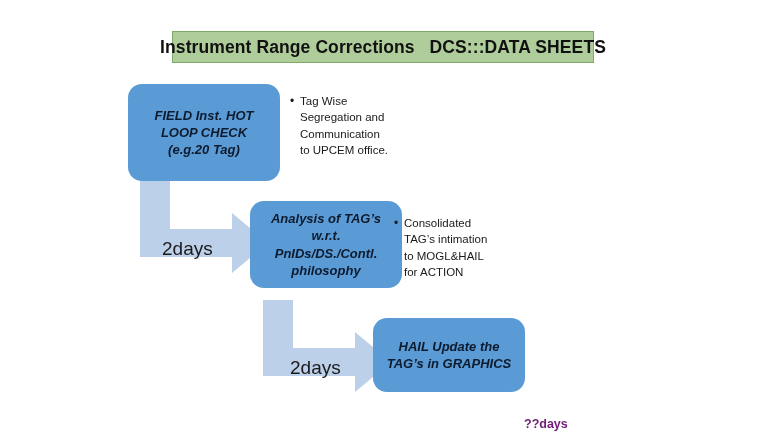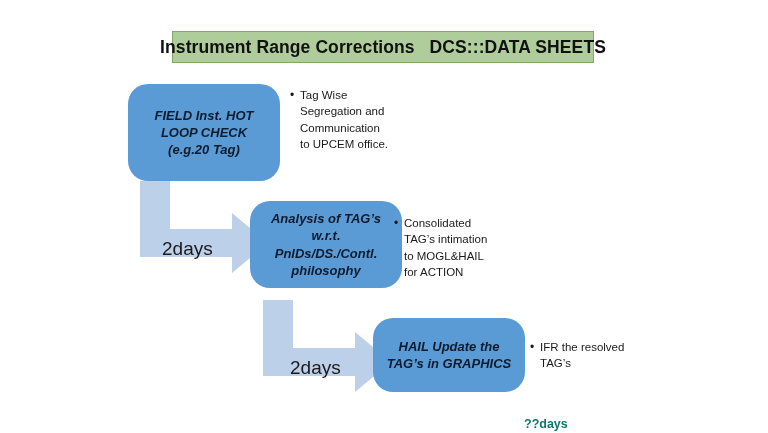--- a/index.html
+++ b/index.html
@@ -25,21 +25,21 @@
     font-size:17.5px;
     font-weight:bold;
     letter-spacing:.1px;
     white-space:pre;
   }
 
   
   .pbox{
     position:absolute;
     background:#5B9BD5;
-    border-radius:20px;
+    border-radius:14px;
     box-sizing:border-box;
     display:flex;align-items:center;justify-content:center;
     text-align:center;
     color:#0D1B2E;
     font-style:italic;
     font-weight:bold;
     font-size:13px;
     line-height:1.32;
     padding:4px 8px;
     white-space:pre-line;
@@ -73,29 +73,29 @@
     line-height:1.42;
   }
   .note ul{margin:0;padding:0 0 0 11px;list-style:none;}
   .note li{position:relative;padding-left:9px;white-space:pre-line;}
   .note li::before{
     content:"\2022";
     position:absolute;left:-1px;top:0;
     font-size:12px;line-height:1.42;
     color:#1a1a1a;
   }
-  #note1{left:280px;top:66px;width:122px;}
+  #note1{left:280px;top:72px;width:122px;}
   #note2{left:384px;top:194px;width:126px;}
   #note3{left:520px;top:318px;width:130px;}
 
   
   #tail-days{
     position:absolute;
     left:524px;top:396px;
-    color:#0f766e;
+    color:#701a75;
     font-size:12.5px;
     font-weight:bold;
     white-space:nowrap;
   }
 </style>
 </head>
 <body>
 
 <div id="canvas">
 
@@ -138,22 +138,16 @@
 
   <div class="note" id="note2">
     <ul>
       <li>Consolidated
 TAG’s intimation
 to MOGL&amp;HAIL
 for ACTION</li>
     </ul>
   </div>
 
-  <div class="note" id="note3">
-    <ul>
-      <li>IFR the resolved
-TAG’s</li>
-    </ul>
-  </div>
 
   <div id="tail-days">??days</div>
 
 </div>
 
 </body></html>

